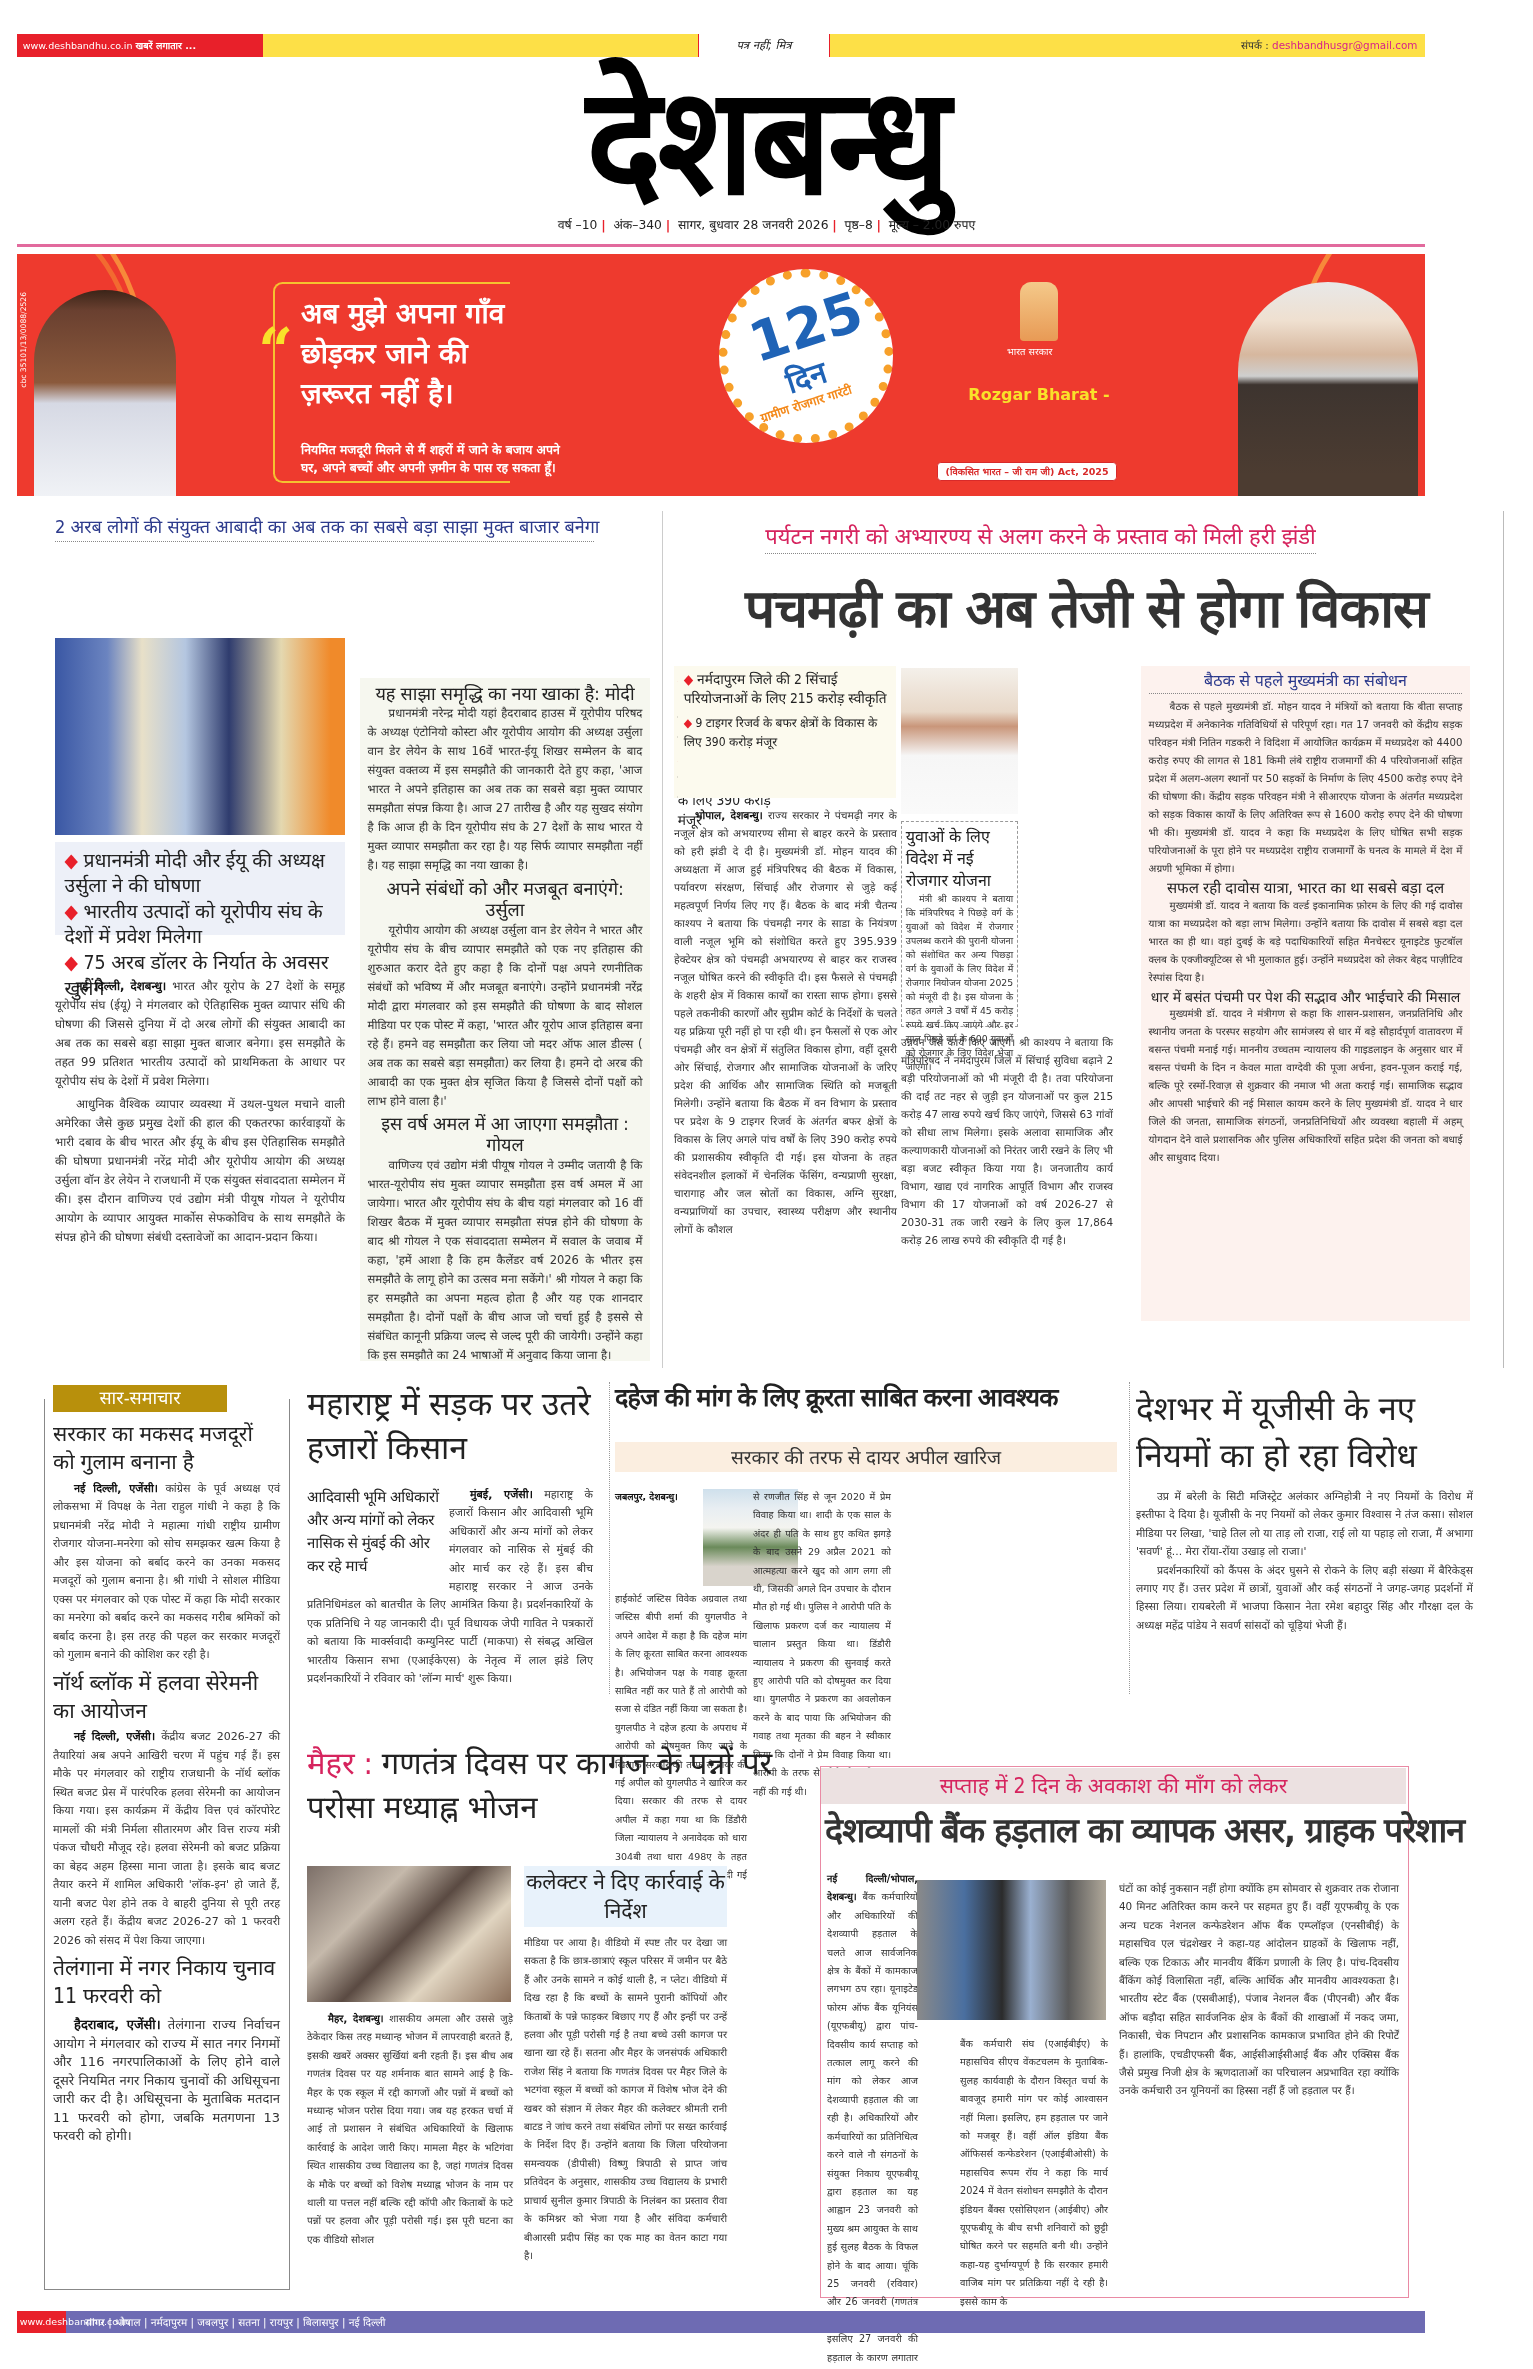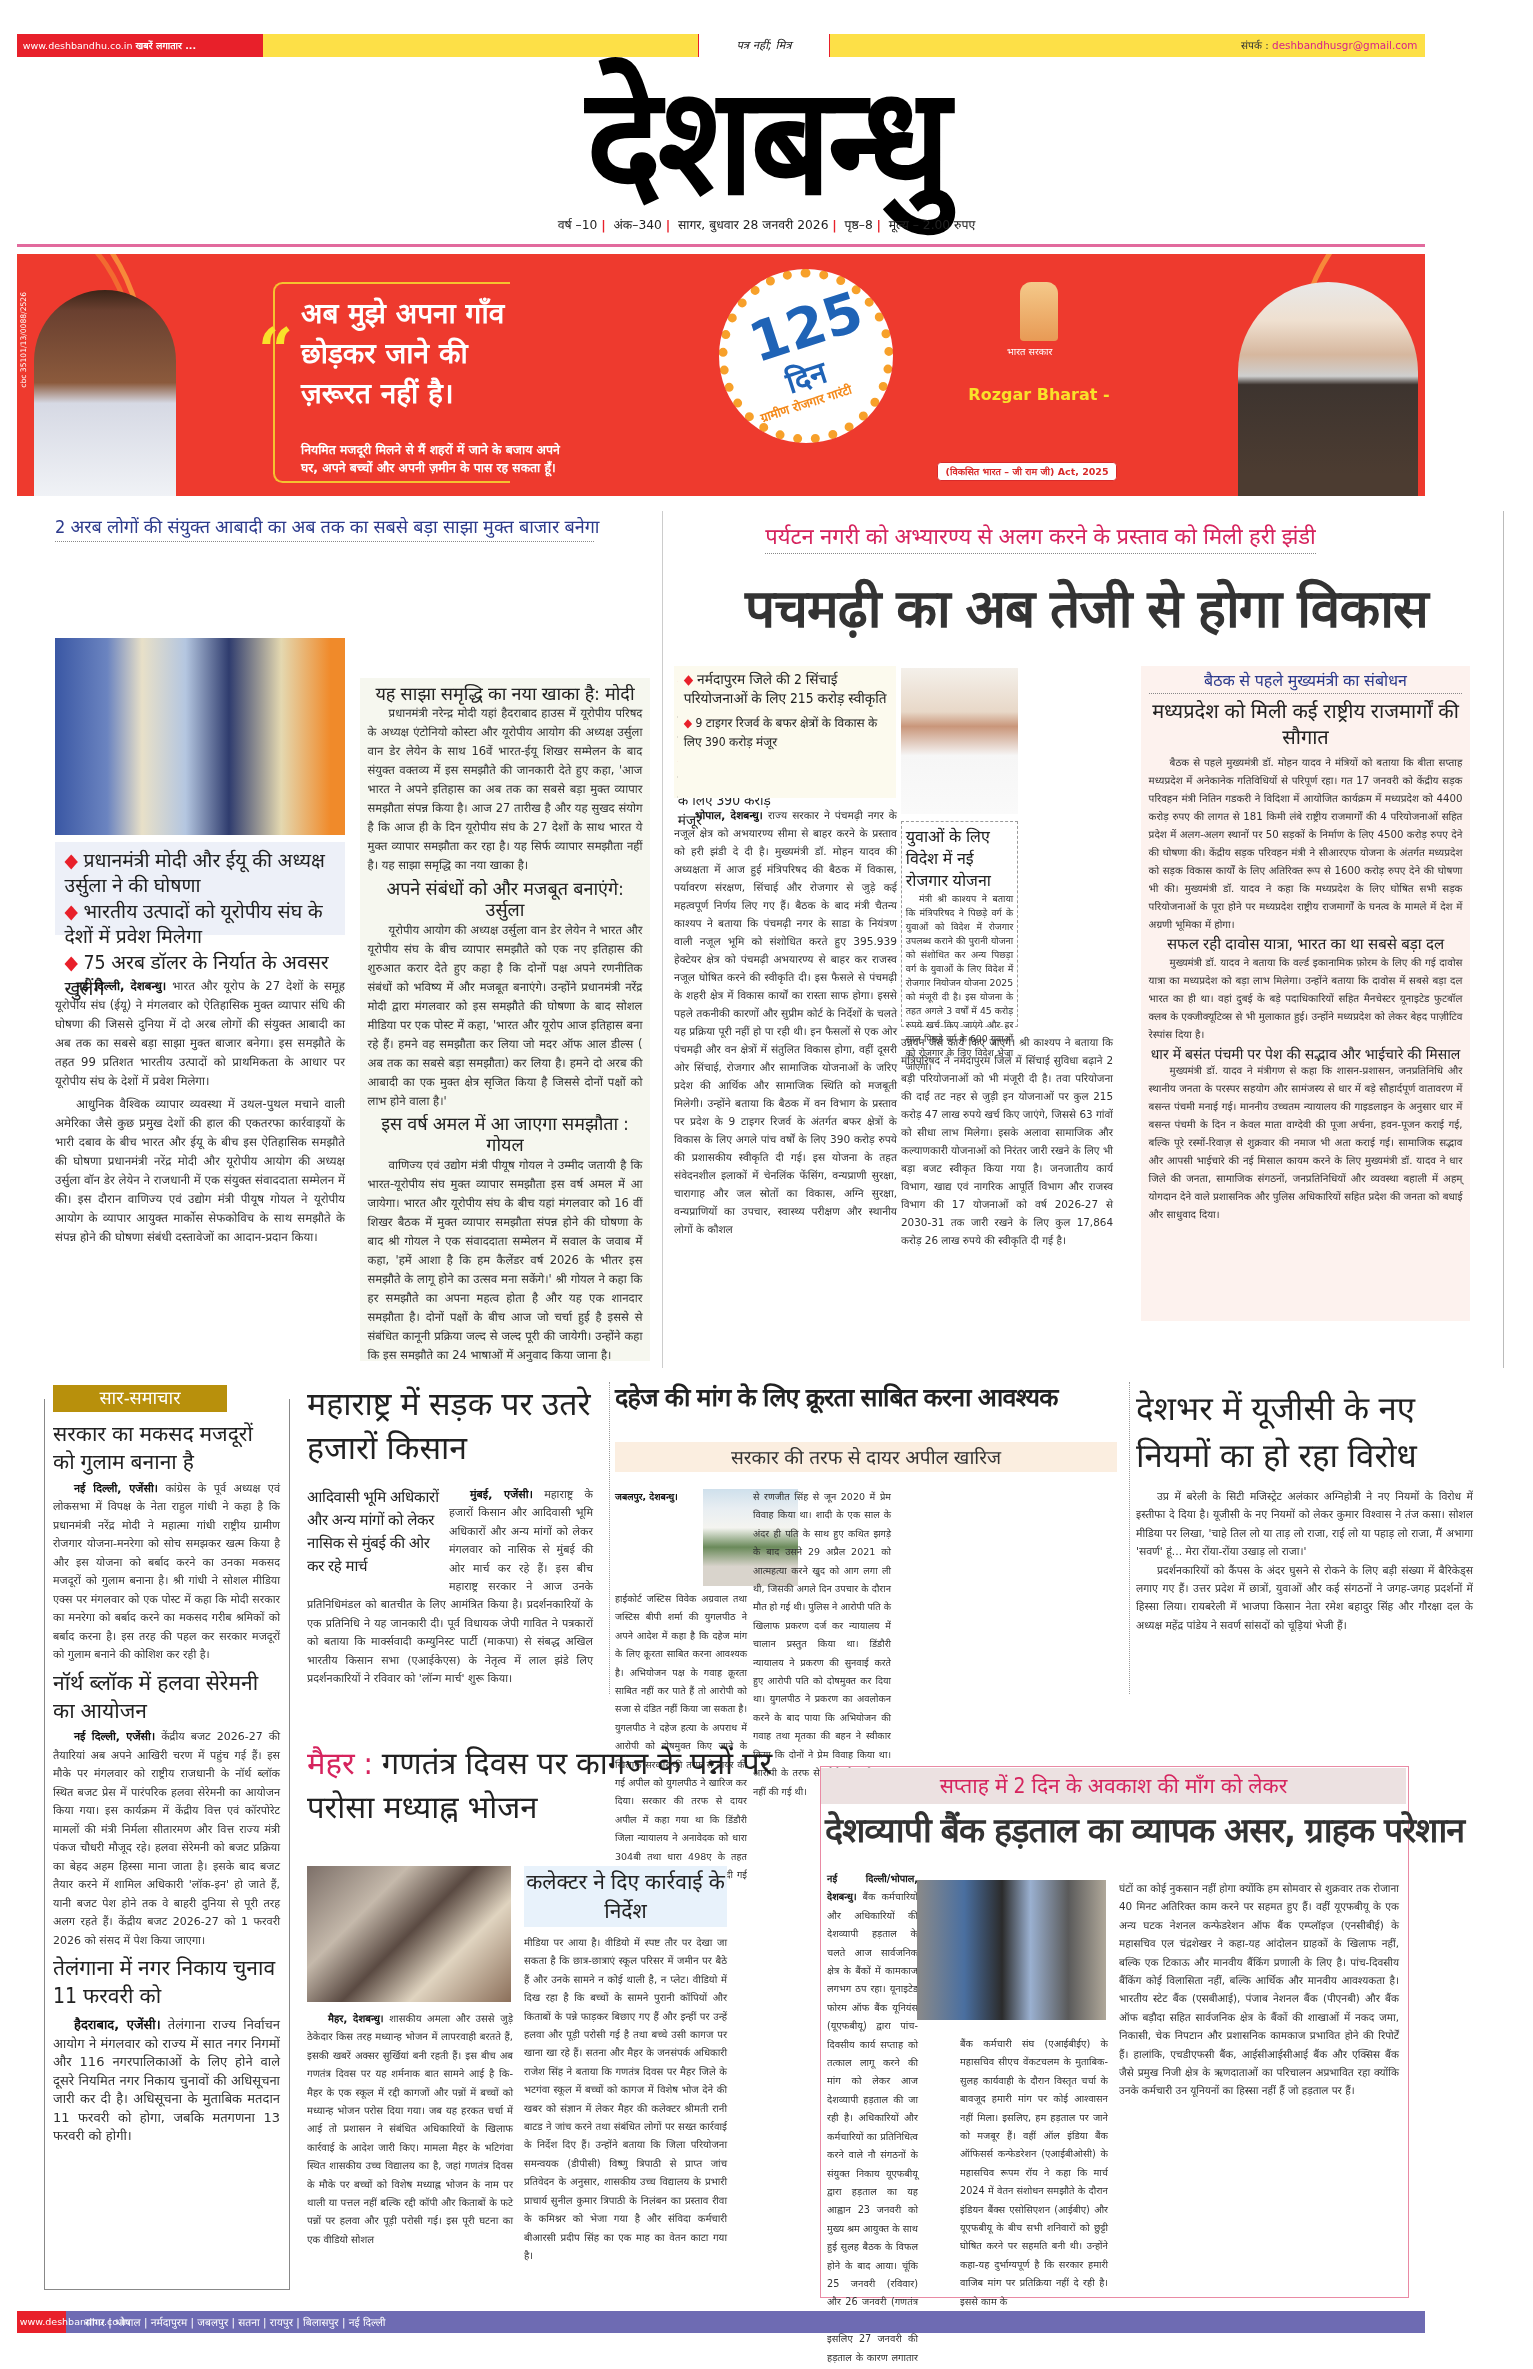--- a/index.html
+++ b/index.html
@@ -114,21 +114,20 @@
     <p><span class="dl">भोपाल, देशबन्धु।</span> <span>राज्य सरकार ने पंचमढ़ी नगर के नजूल क्षेत्र को अभयारण्य सीमा से बाहर करने के प्रस्ताव को हरी झंडी दे दी है। मुख्यमंत्री डॉ. मोहन यादव की अध्यक्षता में आज हुई मंत्रिपरिषद की बैठक में विकास, पर्यावरण संरक्षण, सिंचाई और रोजगार से जुड़े कई महत्वपूर्ण निर्णय लिए गए हैं। बैठक के बाद मंत्री चैतन्य काश्यप ने बताया कि पंचमढ़ी नगर के साडा के नियंत्रण वाली नजूल भूमि को संशोधित करते हुए 395.939 हेक्टेयर क्षेत्र को पंचमढ़ी अभयारण्य से बाहर कर राजस्व नजूल घोषित करने की स्वीकृति दी। इस फैसले से पंचमढ़ी के शहरी क्षेत्र में विकास कार्यों का रास्ता साफ होगा। इससे पहले तकनीकी कारणों और सुप्रीम कोर्ट के निर्देशों के चलते यह प्रक्रिया पूरी नहीं हो पा रही थी। इन फैसलों से एक ओर पंचमढ़ी और वन क्षेत्रों में संतुलित विकास होगा, वहीं दूसरी ओर सिंचाई, रोजगार और सामाजिक योजनाओं के जरिए प्रदेश की आर्थिक और सामाजिक स्थिति को मजबूती मिलेगी। उन्होंने बताया कि बैठक में वन विभाग के प्रस्ताव पर प्रदेश के 9 टाइगर रिजर्व के अंतर्गत बफर क्षेत्रों के विकास के लिए अगले पांच वर्षों के लिए 390 करोड़ रुपये की प्रशासकीय स्वीकृति दी गई। इस योजना के तहत संवेदनशील इलाकों में चेनलिंक फेंसिंग, वन्यप्राणी सुरक्षा, चारागाह और जल स्रोतों का विकास, अग्नि सुरक्षा, वन्यप्राणियों का उपचार, स्वास्थ्य परीक्षण और स्थानीय लोगों के कौशल</span></p>
   </div>
 <div class="abs" style="left:901px;top:668px;width:117px;height:146px;background:linear-gradient(#f4f0ea 0,#e8d8c8 30%,#c9967a 40%,#f6f6f6 60%,#fafafa)"></div>
 <div class="abs" style="left:901px;top:821px;width:117px;height:206px;border:0.9px dashed #999;padding:3.8px">
   <div class="hd" style="font-size:16px;line-height:22px">युवाओं के लिए विदेश में नई रोजगार योजना</div>
   <div class="body-text" style="font-size:9.3px;line-height:14px;text-indent:13.2px">मंत्री श्री काश्यप ने बताया कि मंत्रिपरिषद ने पिछड़े वर्ग के युवाओं को विदेश में रोजगार उपलब्ध कराने की पुरानी योजना को संशोधित कर अन्य पिछड़ा वर्ग के युवाओं के लिए विदेश में रोजगार नियोजन योजना 2025 को मंजूरी दी है। इस योजना के तहत अगले 3 वर्षों में 45 करोड़ रुपये खर्च किए जाएंगे और हर साल पिछड़े वर्ग के 600 युवाओं को रोजगार के लिए विदेश भेजा जाएगा।</div>
 </div>
 <div class="abs body-text" style="left:901px;top:1033px;width:212px;font-size:10.4px;line-height:18px">उन्नयन जैसे कार्य किए जाएंगे। श्री काश्यप ने बताया कि मंत्रिपरिषद ने नर्मदापुरम जिले में सिंचाई सुविधा बढ़ाने 2 बड़ी परियोजनाओं को भी मंजूरी दी है। तवा परियोजना की दाईं तट नहर से जुड़ी इन योजनाओं पर कुल 215 करोड़ 47 लाख रुपये खर्च किए जाएंगे, जिससे 63 गांवों को सीधा लाभ मिलेगा। इसके अलावा सामाजिक और कल्याणकारी योजनाओं को निरंतर जारी रखने के लिए भी बड़ा बजट स्वीकृत किया गया है। जनजातीय कार्य विभाग, खाद्य एवं नागरिक आपूर्ति विभाग और राजस्व विभाग की 17 योजनाओं को वर्ष 2026-27 से 2030-31 तक जारी रखने के लिए कुल 17,864 करोड़ 26 लाख रुपये की स्वीकृति दी गई है।</div>
 <div class="abs" style="left:1141px;top:666px;width:329px;height:655px;background:#fdf2ee;padding:5.7px 7.6px">
   <div class="hd dotted" style="color:#2c3a8c;font-size:16px;text-align:center;padding-bottom:2.8px">बैठक से पहले मुख्यमंत्री का संबोधन</div>
-  <div class="hd" style="font-size:20px;text-align:center;line-height:26.5px;margin-top:3.8px">मध्यप्रदेश को मिली कई राष्ट्रीय राजमार्गों की सौगात</div>
   <div class="body-text" style="text-indent:21px;font-size:10.2px;line-height:18px;margin-top:3.8px">बैठक से पहले मुख्यमंत्री डॉ. मोहन यादव ने मंत्रियों को बताया कि बीता सप्ताह मध्यप्रदेश में अनेकानेक गतिविधियों से परिपूर्ण रहा। गत 17 जनवरी को केंद्रीय सड़क परिवहन मंत्री नितिन गडकरी ने विदिशा में आयोजित कार्यक्रम में मध्यप्रदेश को 4400 करोड़ रुपए की लागत से 181 किमी लंबे राष्ट्रीय राजमार्गों की 4 परियोजनाओं सहित प्रदेश में अलग-अलग स्थानों पर 50 सड़कों के निर्माण के लिए 4500 करोड़ रुपए देने की घोषणा की। केंद्रीय सड़क परिवहन मंत्री ने सीआरएफ योजना के अंतर्गत मध्यप्रदेश को सड़क विकास कार्यों के लिए अतिरिक्त रूप से 1600 करोड़ रुपए देने की घोषणा भी की। मुख्यमंत्री डॉ. यादव ने कहा कि मध्यप्रदेश के लिए घोषित सभी सड़क परियोजनाओं के पूरा होने पर मध्यप्रदेश राष्ट्रीय राजमार्गों के घनत्व के मामले में देश में अग्रणी भूमिका में होगा।</div>
   <div class="hd" style="font-size:15px;text-align:center;margin-top:1.9px">सफल रही दावोस यात्रा, भारत का था सबसे बड़ा दल</div>
   <div class="body-text" style="text-indent:21px;font-size:10.2px;line-height:18px">मुख्यमंत्री डॉ. यादव ने बताया कि वर्ल्ड इकानामिक फ़ोरम के लिए की गई दावोस यात्रा का मध्यप्रदेश को बड़ा लाभ मिलेगा। उन्होंने बताया कि दावोस में सबसे बड़ा दल भारत का ही था। वहां दुबई के बड़े पदाधिकारियों सहित मैनचेस्टर यूनाइटेड फुटबॉल क्लब के एक्जीक्यूटिव्स से भी मुलाकात हुई। उन्होंने मध्यप्रदेश को लेकर बेहद पाज़ीटिव रेस्पांस दिया है।</div>
   <div class="hd" style="font-size:14px;text-align:center;margin-top:1.9px">धार में बसंत पंचमी पर पेश की सद्भाव और भाईचारे की मिसाल</div>
   <div class="body-text" style="text-indent:21px;font-size:10.2px;line-height:18px">मुख्यमंत्री डॉ. यादव ने मंत्रीगण से कहा कि शासन-प्रशासन, जनप्रतिनिधि और स्थानीय जनता के परस्पर सहयोग और सामंजस्य से धार में बड़े सौहार्दपूर्ण वातावरण में बसन्त पंचमी मनाई गई। माननीय उच्चतम न्यायालय की गाइडलाइन के अनुसार धार में बसन्त पंचमी के दिन न केवल माता वाग्देवी की पूजा अर्चना, हवन-पूजन कराई गई, बल्कि पूरे रस्मों-रिवाज़ से शुक्रवार की नमाज भी अता कराई गई। सामाजिक सद्भाव और आपसी भाईचारे की नई मिसाल कायम करने के लिए मुख्यमंत्री डॉ. यादव ने धार जिले की जनता, सामाजिक संगठनों, जनप्रतिनिधियों और व्यवस्था बहाली में अहम् योगदान देने वाले प्रशासनिक और पुलिस अधिकारियों सहित प्रदेश की जनता को बधाई और साधुवाद दिया।</div>
 </div>
 
 <div class="abs" style="left:44px;top:1399px;width:246px;height:891px;border:0.9px solid #888;border-top:none"></div>
 <div class="abs" style="left:53px;top:1385px;width:174px;height:26.5px;background:#b8900c;color:#fff;text-align:center;font-size:18px;line-height:26.5px;font-family:'DejaVu Sans Condensed','DejaVu Sans',sans-serif">सार-समाचार</div>
 <div class="abs" style="left:53px;top:1420px;width:227px">

